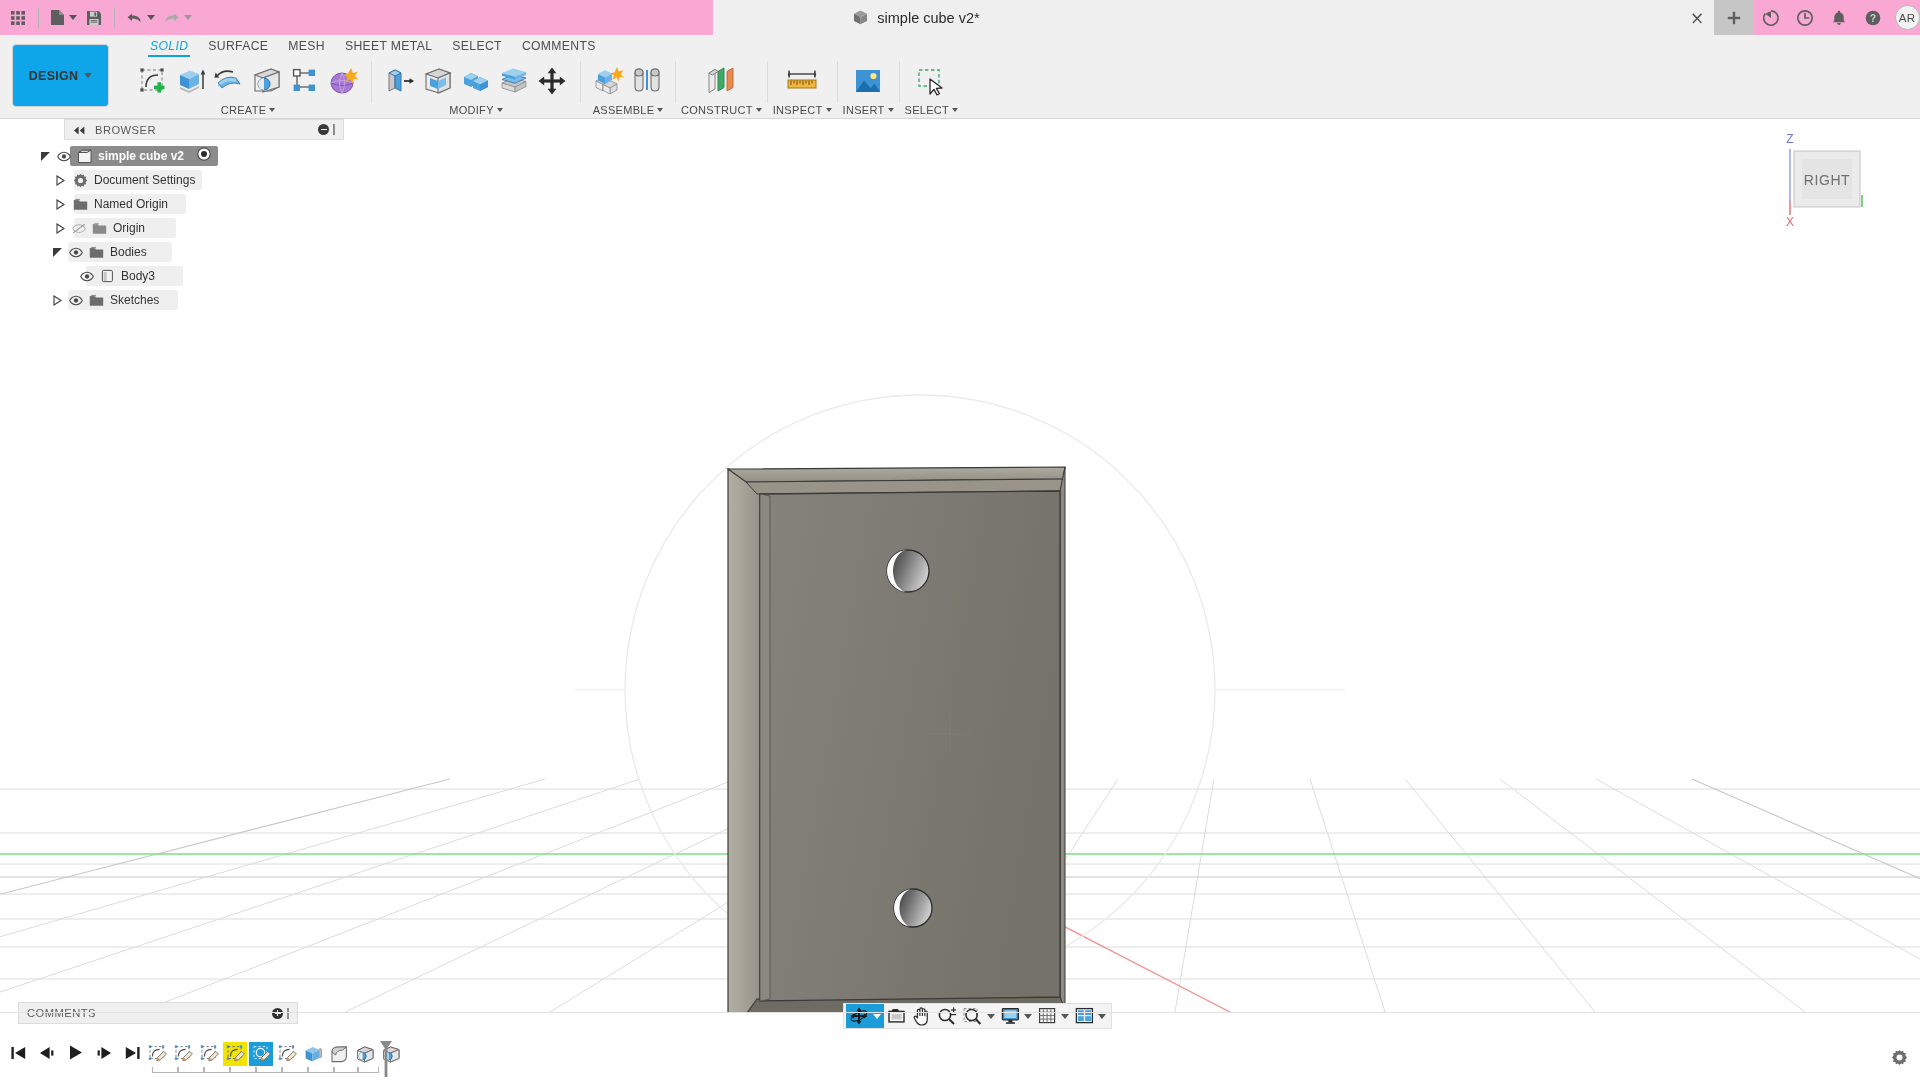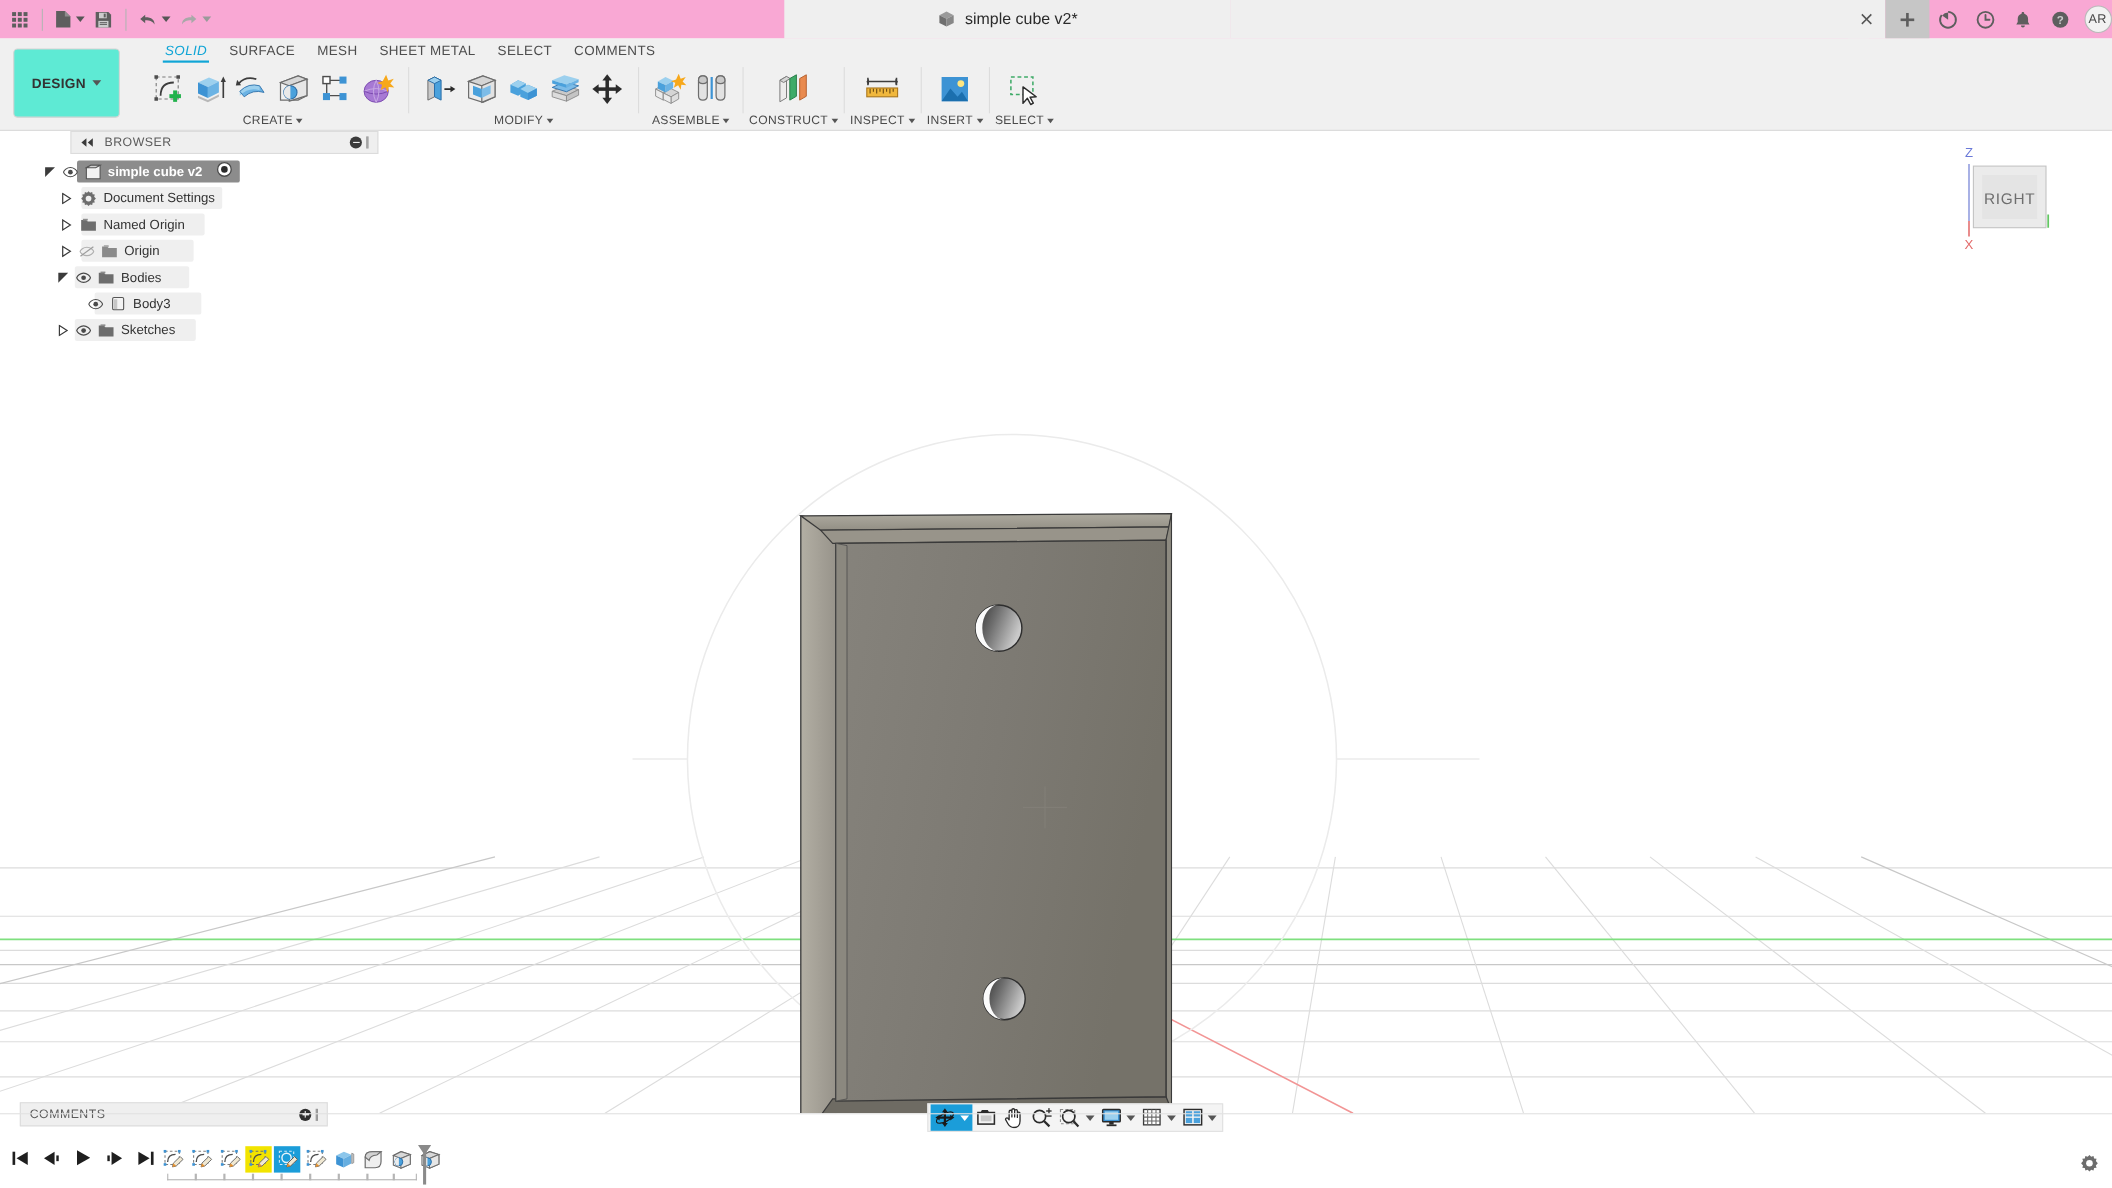--- a/index.html
+++ b/index.html
@@ -72,21 +72,21 @@
     padding: 0 10px; height: 22px; display: flex; align-items: center; position: relative;
     white-space: nowrap;
   }
   .rtab.active { color: #10a5d6; font-style: italic; }
   .rtab.active::after {
     content: ''; position: absolute; left: 8px; right: 8px; bottom: 0; height: 2px; background: #10a5d6;
   }
 
   .design-btn {
     position: absolute; left: 12px; top: 9px; width: 97px; height: 63px;
-    background: #5eead4; border: 1px solid #d4d4d4; border-radius: 4px;
+    background: #0ea5e9; border: 1px solid #d4d4d4; border-radius: 4px;
     display: flex; align-items: center; justify-content: center;
     font-size: 12.4px; color: #333; font-weight: bold; letter-spacing: .3px;
   }
 
   .panels { position: absolute; left: 130px; top: 24px; height: 60px; display: flex; align-items: flex-start; }
   .panel { position: relative; height: 60px; display: flex; flex-direction: column; align-items: center; }
   .panel-row { display: flex; align-items: center; height: 44px; padding: 0 4px; }
   .panel-label {
     font-size: 11px; color: #4a4a4a; letter-spacing: .3px;
     display: flex; align-items: center; gap: 3px; height: 14px; white-space: nowrap;

